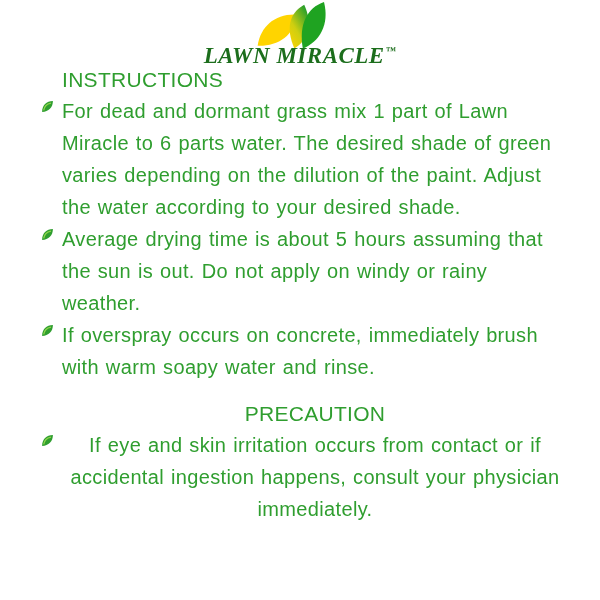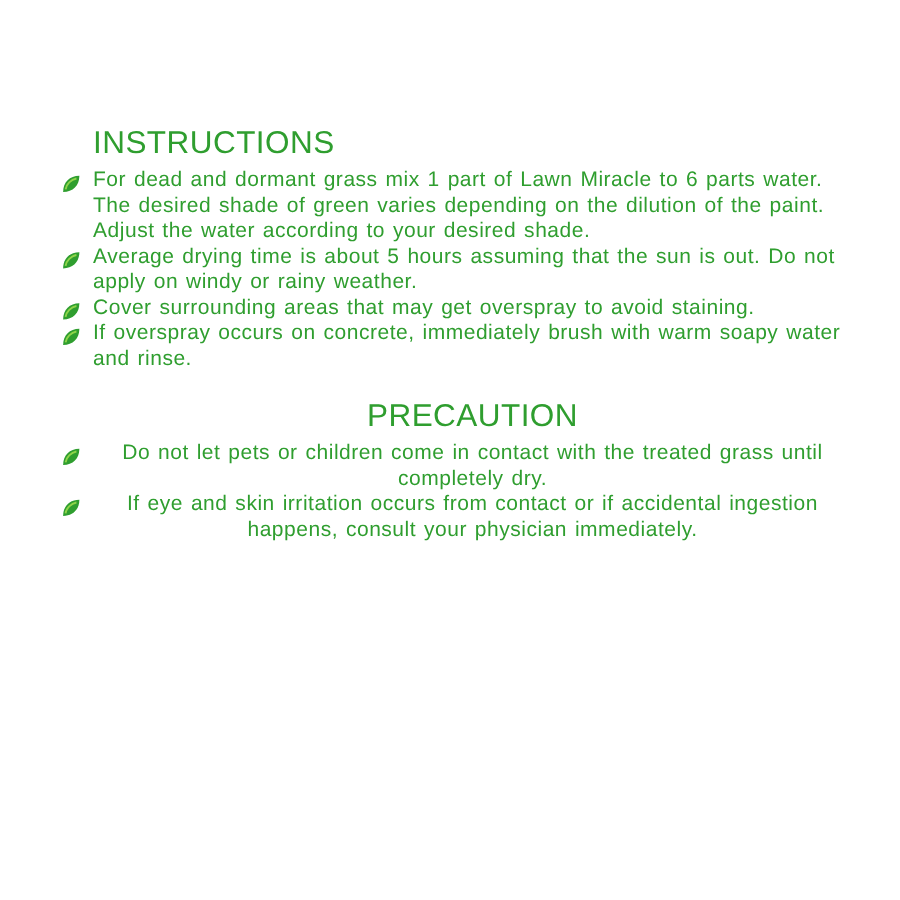--- a/index.html
+++ b/index.html
@@ -38,21 +38,21 @@
   }
   .logo-text sup {
     font-size: 10px;
     font-style: normal;
     vertical-align: super;
     margin-left: 1px;
   }
   
   .content {
     position: absolute;
-    top: 84px;
+    top: 68px;
     left: 41px;
     width: 527px;
     color: #2f9e2f;
   }
   .section-heading {
     margin: 0 0 3px 21px;
     font-size: 21px;
     font-weight: normal;
     letter-spacing: 0.3px;
     color: #2f9e2f;
@@ -63,39 +63,57 @@
     text-align: center;
   }
   ul.item-list {
     list-style: none;
     margin: 0;
     padding: 0;
   }
   li.item {
     position: relative;
     padding-left: 21px;
-    font-size: 14px;
-    line-height: 17px;
+    font-size: 20px;
+    line-height: 32px;
     letter-spacing: 0.35px;
     word-spacing: 1px;
   }
   .leaf {
     position: absolute;
     left: 0;
     top: 5px;
     width: 13px;
     height: 13px;
   }
   .leaf svg { display: block; }
 </style>
 </head>
 <body>
 
 <div class="page">
 
+  <header class="logo">
+    <svg class="logo-leaves" width="100" height="48" viewBox="0 0 140 68" aria-hidden="true">
+      <defs>
+        <linearGradient id="lm-grad" x1="0%" y1="100%" x2="70%" y2="0%">
+          <stop offset="0%" stop-color="#ffd400"></stop>
+          <stop offset="45%" stop-color="#cfcf10"></stop>
+          <stop offset="100%" stop-color="#2aa02a"></stop>
+        </linearGradient>
+      </defs>
+
+      <path d="M10,62 C14,34 36,16 66,18 C62,48 38,63 10,62 Z" fill="#ffd400"></path>
+
+      <path d="M62,66 C50,38 54,16 76,4 C88,30 82,54 62,66 Z" fill="url(#lm-grad)"></path>
+
+      <path d="M74,66 C68,32 80,8 104,0 C112,32 98,56 74,66 Z" fill="#1fa321"></path>
+    </svg>
+    <div class="logo-text"><span>LAWN MIRACLE</span><sup>™</sup></div>
+  </header>
 
   <main class="content">
 
     <section class="section">
       <h2 class="section-heading">INSTRUCTIONS</h2>
       <ul class="item-list">
         <li class="item">
           <span class="leaf">
               <svg width="13" height="13" viewBox="0 0 12 12">
                 <path d="M1,11 C1,5 5,1 11,1 C11,7 7,11 1,11 Z" fill="#2f9e2f"></path>
@@ -113,46 +131,28 @@
             </span>
           <span class="item-text">Average drying time is about 5 hours assuming that the sun is out. Do not apply on windy or rainy weather.</span>
         </li>
         <li class="item">
           <span class="leaf">
               <svg width="13" height="13" viewBox="0 0 12 12">
                 <path d="M1,11 C1,5 5,1 11,1 C11,7 7,11 1,11 Z" fill="#2f9e2f"></path>
                 <path d="M2.5,9.5 C3,6.2 5.8,3.4 9.2,2.8" stroke="#8fd44a" stroke-width="1.2" fill="none"></path>
               </svg>
             </span>
-          <span class="item-text">Cover surrounding areas that may get overspray to avoid staining.</span>
-        </li>
-        <li class="item">
-          <span class="leaf">
-              <svg width="13" height="13" viewBox="0 0 12 12">
-                <path d="M1,11 C1,5 5,1 11,1 C11,7 7,11 1,11 Z" fill="#2f9e2f"></path>
-                <path d="M2.5,9.5 C3,6.2 5.8,3.4 9.2,2.8" stroke="#8fd44a" stroke-width="1.2" fill="none"></path>
-              </svg>
-            </span>
           <span class="item-text">If overspray occurs on concrete, immediately brush with warm soapy water and rinse.</span>
         </li>
       </ul>
     </section>
 
     <section class="section">
       <h2 class="section-heading">PRECAUTION</h2>
       <ul class="item-list">
-        <li class="item">
-          <span class="leaf">
-              <svg width="13" height="13" viewBox="0 0 12 12">
-                <path d="M1,11 C1,5 5,1 11,1 C11,7 7,11 1,11 Z" fill="#2f9e2f"></path>
-                <path d="M2.5,9.5 C3,6.2 5.8,3.4 9.2,2.8" stroke="#8fd44a" stroke-width="1.2" fill="none"></path>
-              </svg>
-            </span>
-          <span class="item-text">Do not let pets or children come in contact with the treated grass until completely dry.</span>
-        </li>
         <li class="item">
           <span class="leaf">
               <svg width="13" height="13" viewBox="0 0 12 12">
                 <path d="M1,11 C1,5 5,1 11,1 C11,7 7,11 1,11 Z" fill="#2f9e2f"></path>
                 <path d="M2.5,9.5 C3,6.2 5.8,3.4 9.2,2.8" stroke="#8fd44a" stroke-width="1.2" fill="none"></path>
               </svg>
             </span>
           <span class="item-text">If eye and skin irritation occurs from contact or if accidental ingestion happens, consult your physician immediately.</span>
         </li>
       </ul>

